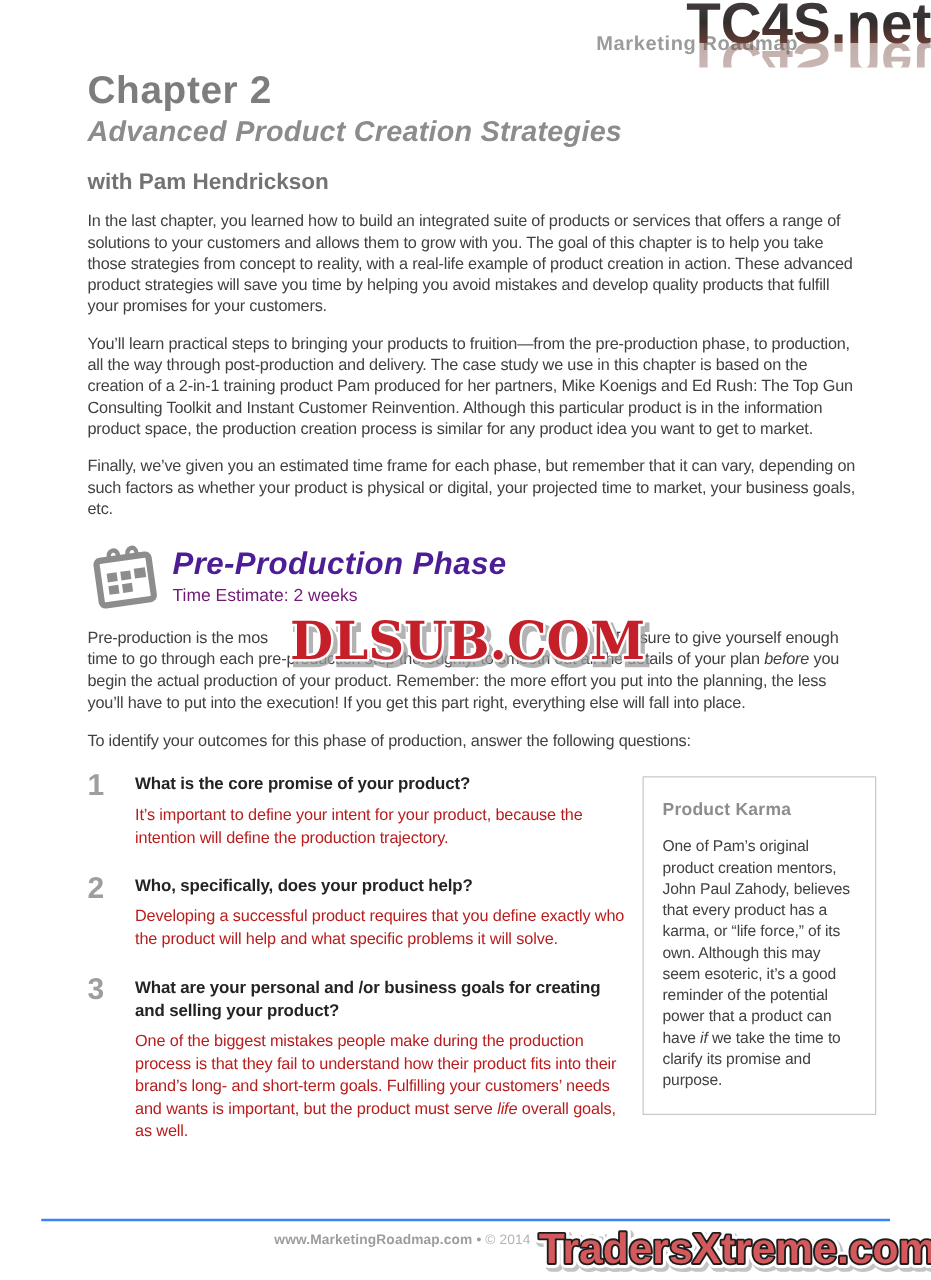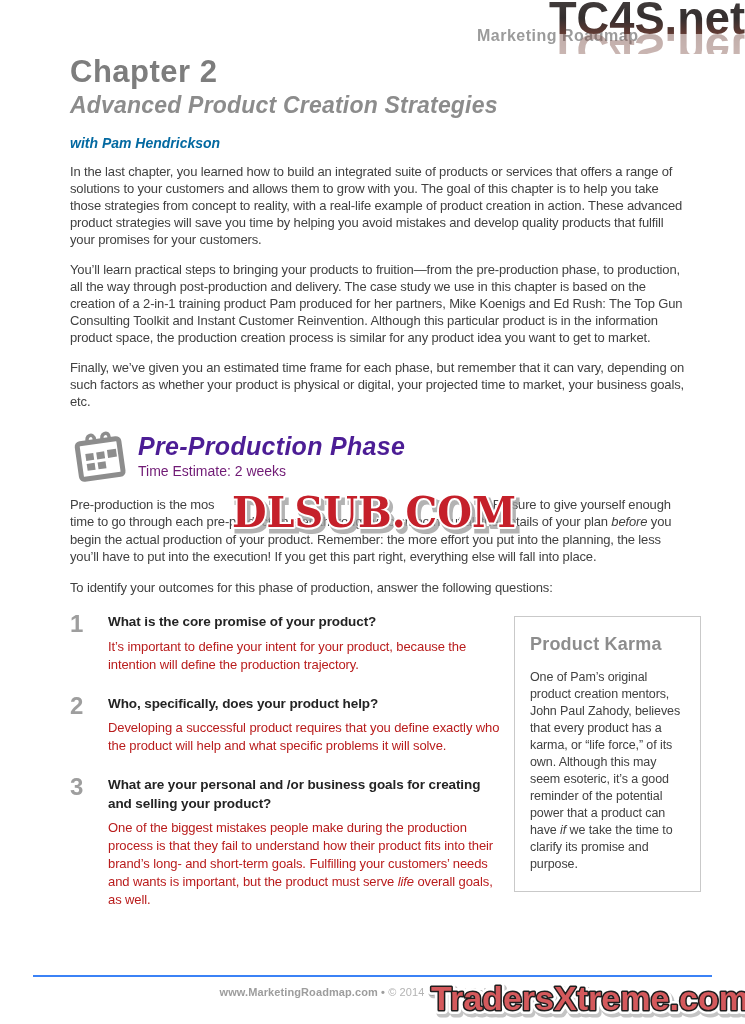--- a/index.html
+++ b/index.html
@@ -4,42 +4,42 @@
 <style>
   html,body{margin:0;padding:0;background:#e9e9e9;}
   .page{
     position:relative;width:745px;height:1024px;background:#ffffff;
     margin:0 auto;overflow:hidden;
     font-family:"Liberation Sans",sans-serif;color:#414141;
   }
   .content{position:absolute;left:70px;top:56px;width:621px;}
   .chapter-title{font-size:31px;font-weight:bold;color:#7d7d7d;line-height:1.05;letter-spacing:.5px;}
   .chapter-subtitle{font-size:23px;font-weight:bold;font-style:italic;color:#8c8c8c;margin-top:3px;letter-spacing:.2px;}
-  .byline{font-size:14px;font-weight:bold;font-style:italic;color:#0369a1;margin-top:16px;}
+  .byline{font-size:18px;font-weight:bold;color:#737373;margin-top:16px;}
   .para{font-size:13px;line-height:17.2px;color:#414141;margin-top:12px;letter-spacing:-0.15px;}
   .section-head{display:flex;align-items:flex-start;margin-top:20px;}
   .section-icon{width:60px;height:56px;flex:0 0 auto;margin-right:8px;margin-top:-2px;}
   .section-head-text{padding-top:4px;}
   .section-heading{font-size:25px;font-weight:bold;font-style:italic;color:#4c1d95;line-height:1;letter-spacing:.3px;}
   .section-time{font-size:14px;color:#701a75;margin-top:4px;}
   .wm-gap{display:inline-block;width:265px;height:1px;}
   .lead-in{margin-top:14px;}
   .qa-row{display:flex;margin-top:17px;}
   .qa-col{width:434px;flex:0 0 auto;}
   .qa-item{display:flex;margin-bottom:21px;}
   .qa-num{flex:0 0 38px;font-size:24px;font-weight:bold;color:#9e9e9e;line-height:20px;padding-top:1px;}
   .qa-body{width:396px;}
   .qa-q{font-size:13.5px;font-weight:bold;color:#242424;line-height:18.5px;letter-spacing:-0.1px;}
   .qa-a{font-size:13px;color:#b91c1c;line-height:18px;margin-top:6px;letter-spacing:-0.1px;}
   .side-box{
     flex:0 0 auto;width:177px;margin-left:10px;margin-top:3px;
     border:1px solid #c9c9c9;background:#ffffff;
     padding:17px 15px 18px 15px;align-self:flex-start;box-sizing:border-box;width:187px;
   }
-  .side-title{font-size:18px;font-weight:bold;color:#8d8d8d;letter-spacing:.2px;}
+  .side-title{font-size:14px;font-weight:bold;color:#8d8d8d;letter-spacing:.2px;}
   .side-body{font-size:12.5px;color:#414141;line-height:17px;margin-top:14px;letter-spacing:-0.1px;}
   .footer{position:absolute;left:33px;right:33px;top:975px;border-top:2px solid #3b82f6;padding-top:9px;text-align:center;font-size:11px;letter-spacing:.1px;}
   .footer-site{font-weight:bold;color:#9d9d9d;}
   .footer-sep{color:#9d9d9d;font-weight:bold;}
   .footer-copy{color:#b3b3b3;}
   .wm-top{position:absolute;top:-4px;right:-2px;z-index:3;}
   .wm-brand{position:absolute;top:27px;left:477px;z-index:2;font-size:16px;font-weight:bold;color:#9b9b9b;letter-spacing:.5px;}
   .wm-mid{position:absolute;top:481px;left:226px;z-index:5;}
   .wm-bottom{position:absolute;top:974px;left:427px;z-index:6;}
   i{font-style:italic;}

